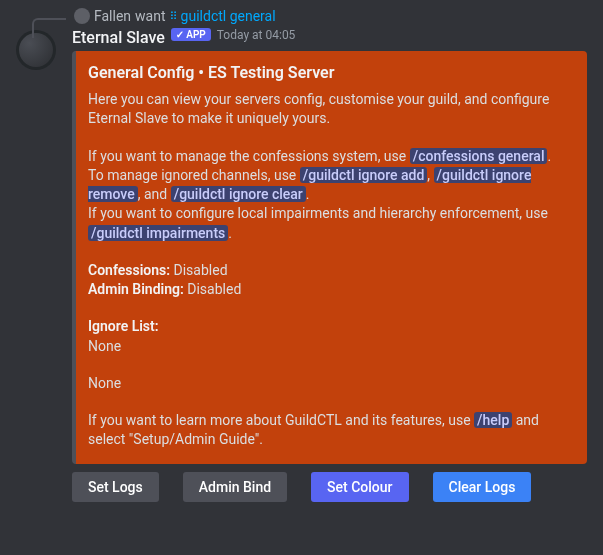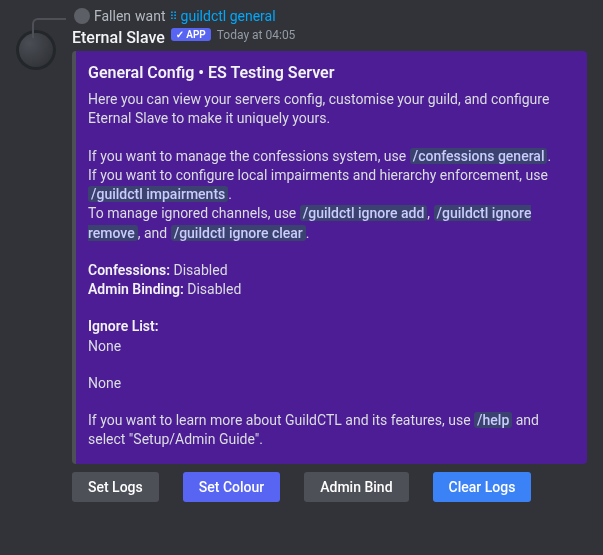--- a/index.html
+++ b/index.html
@@ -99,21 +99,21 @@
   gap: 2px;
   vertical-align: middle;
 }
 .app-check { font-size: 10px; }
 .timestamp {
   color: #949ba4;
   font-size: 12px;
 }
 .embed {
   border-left: 4px solid #4e5058;
-  background: #4c1d95;
+  background: #c2410c;
   border-radius: 4px;
   padding: 12px 16px 14px 12px;
   max-width: 516px;
 }
 .embed-title {
   color: #f2f3f5;
   font-weight: 600;
   font-size: 16px;
   margin-bottom: 8px;
 }
@@ -185,42 +185,42 @@
 
       <div class="embed">
         <div class="embed-title">General Config • ES Testing Server</div>
         <div class="embed-desc">
           <p>Here you can view your servers config, customise your guild, and configure Eternal Slave to make it uniquely yours.</p>
           <div class="para-gap"></div>
           <p>
             <span>If you want to manage the confessions system, use </span><span class="cmd-mention">/confessions general</span><span>.</span>
           </p>
           <p>
+            <span>To manage ignored channels, use </span><span class="cmd-mention">/guildctl ignore add</span><span>, </span><span class="cmd-mention">/guildctl ignore remove</span><span>, and </span><span class="cmd-mention">/guildctl ignore clear</span><span>.</span>
+          </p>
+          <p>
             <span>If you want to configure local impairments and hierarchy enforcement, use </span><span class="cmd-mention">/guildctl impairments</span><span>.</span>
-          </p>
-          <p>
-            <span>To manage ignored channels, use </span><span class="cmd-mention">/guildctl ignore add</span><span>, </span><span class="cmd-mention">/guildctl ignore remove</span><span>, and </span><span class="cmd-mention">/guildctl ignore clear</span><span>.</span>
           </p>
           <div class="para-gap"></div>
           <p><span class="bold">Confessions:</span><span> Disabled</span></p>
           <p><span class="bold">Admin Binding:</span><span> Disabled</span></p>
           <div class="para-gap"></div>
           <p class="bold">Ignore List:</p>
           <p>None</p>
           <div class="para-gap"></div>
           <p>None</p>
           <div class="para-gap"></div>
           <p>
             <span>If you want to learn more about GuildCTL and its features, use </span><span class="cmd-mention">/help</span><span> and select "Setup/Admin Guide".</span>
           </p>
         </div>
       </div>
 
       <div class="buttons-row">
         <button class="btn btn-secondary">Set Logs</button>
+        <button class="btn btn-secondary">Admin Bind</button>
         <button class="btn btn-primary">Set Colour</button>
-        <button class="btn btn-secondary">Admin Bind</button>
         <button class="btn btn-danger">Clear Logs</button>
       </div>
 
     </div>
   </div>
 </div>
 
 </body></html>

